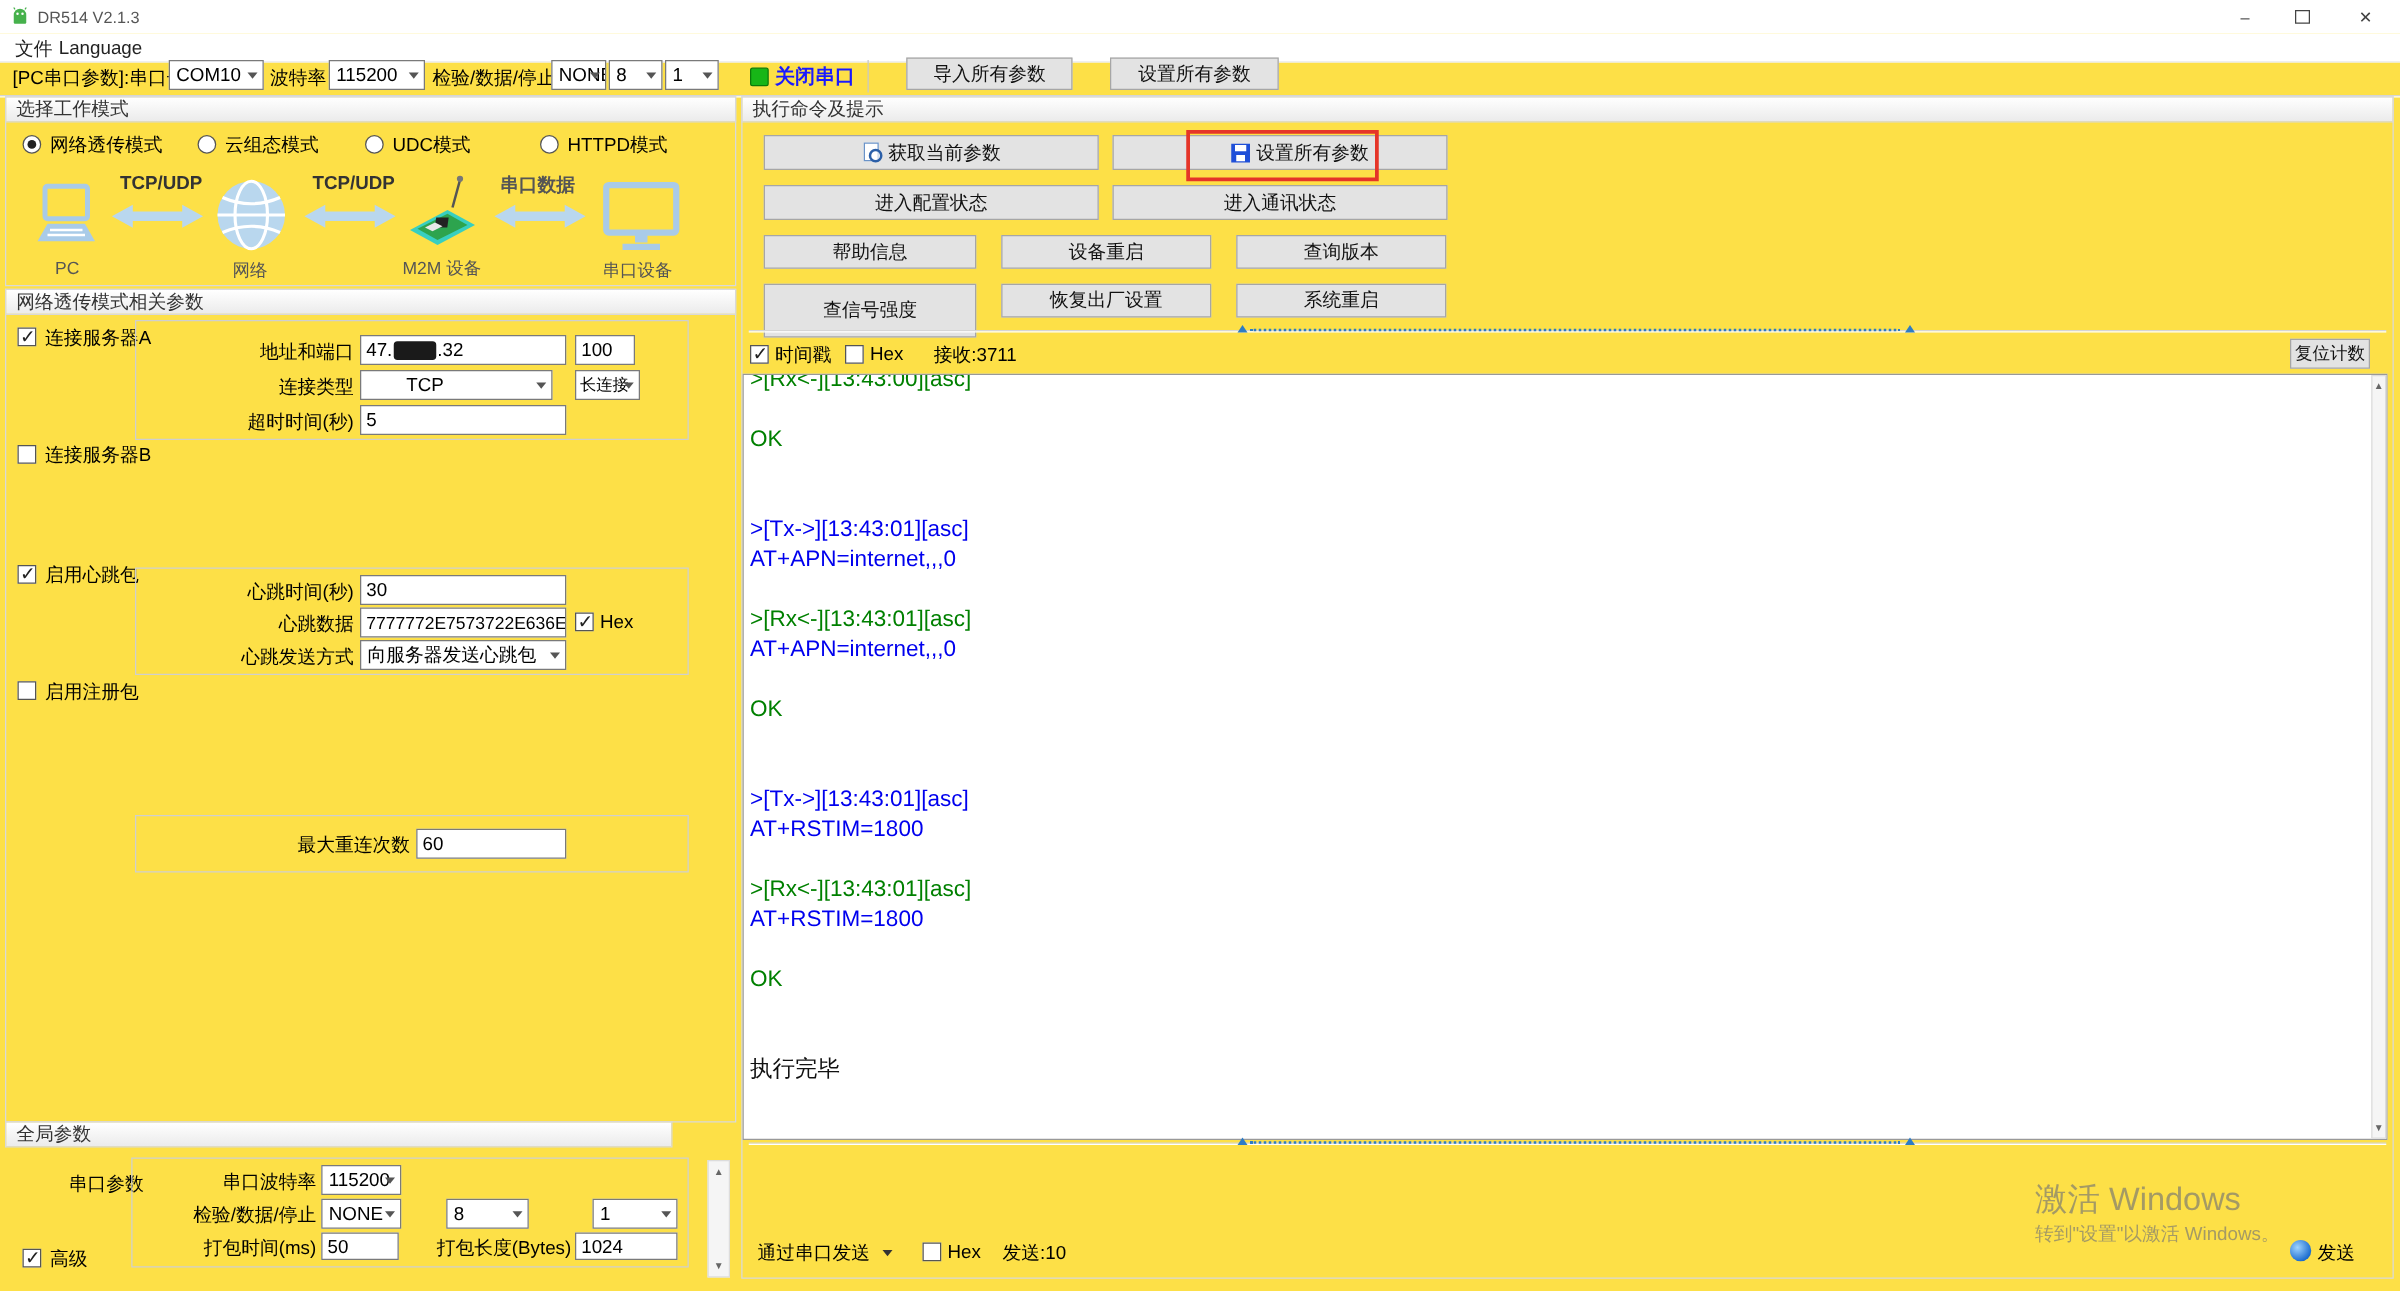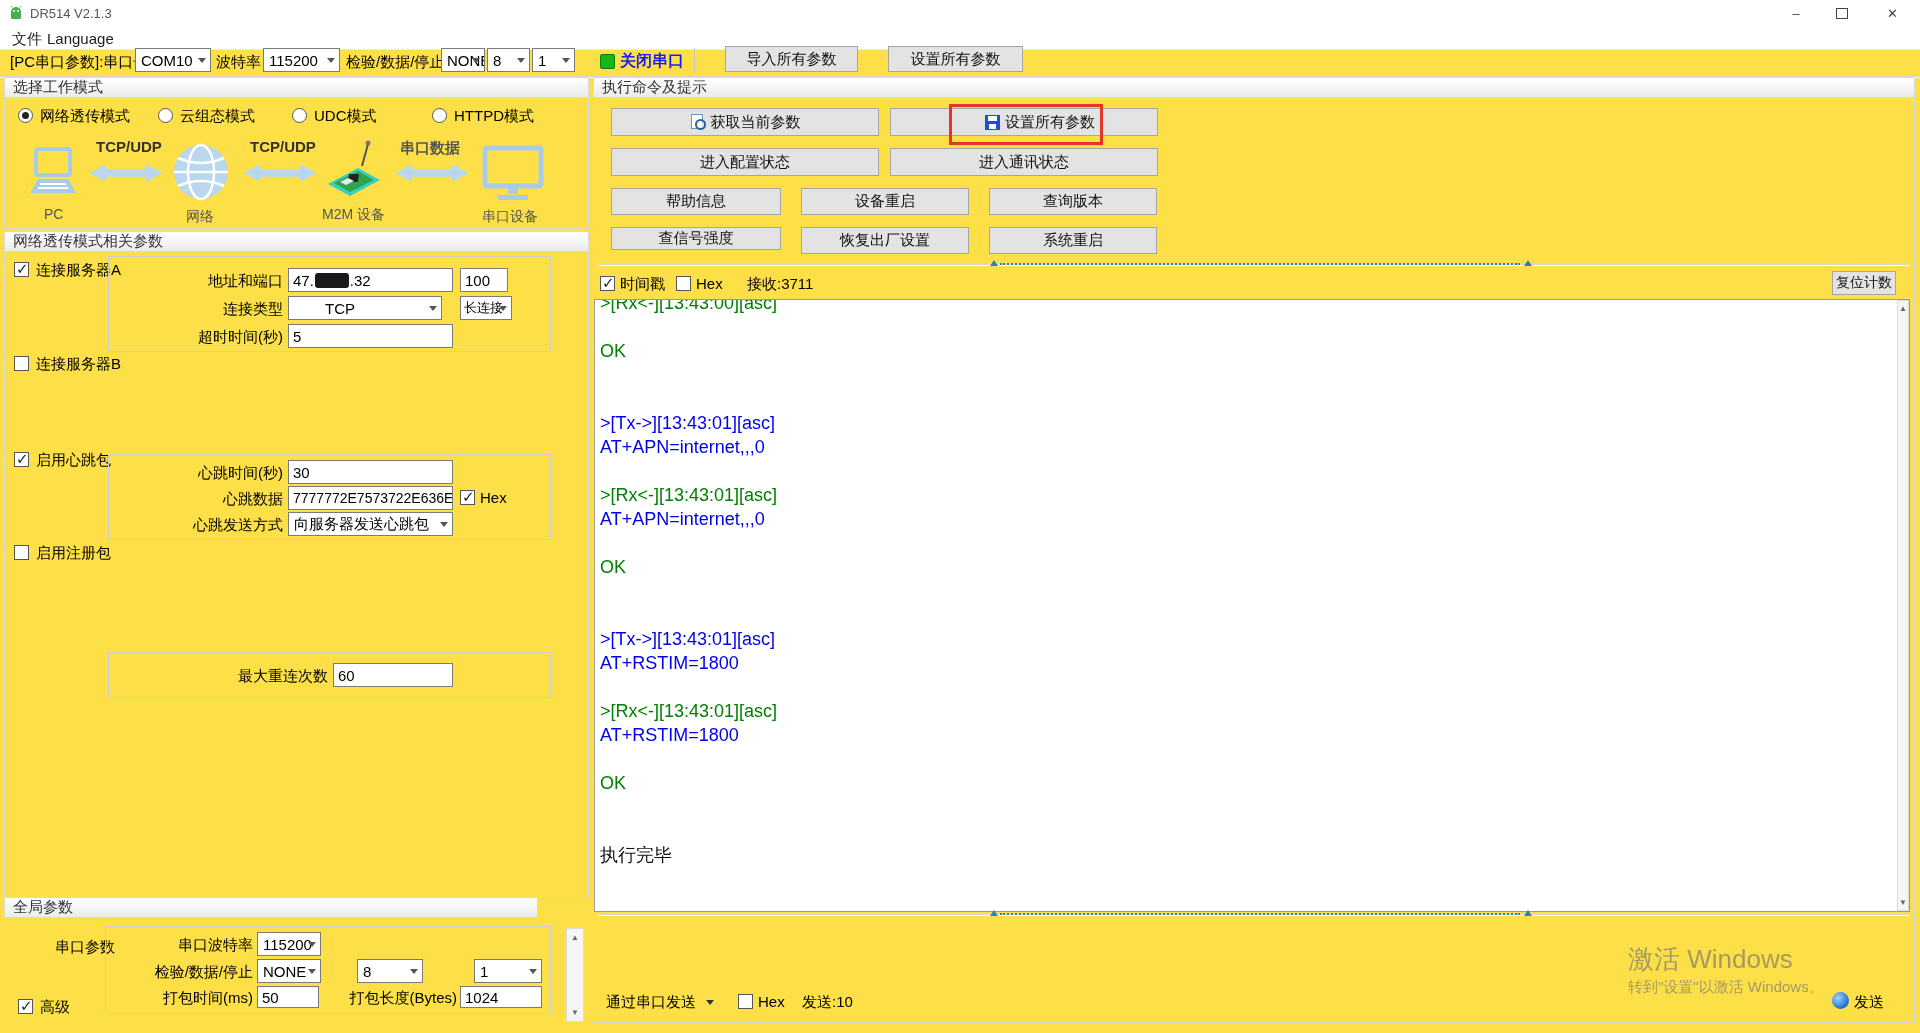--- a/index.html
+++ b/index.html
@@ -278,21 +278,21 @@
         <span class="bt"></span>
       </span>
     <span>设置所有参数</span>
   </div>
   <div class="redbox" style="left:949px;top:104px;width:148px;height:35px;"></div>
   <div class="btn" style="left:611px;top:148px;width:268px;height:28px;">进入配置状态</div>
   <div class="btn" style="left:890px;top:148px;width:268px;height:28px;">进入通讯状态</div>
   <div class="btn" style="left:611px;top:188px;width:170px;height:27px;">帮助信息</div>
   <div class="btn" style="left:801px;top:188px;width:168px;height:27px;">设备重启</div>
   <div class="btn" style="left:989px;top:188px;width:168px;height:27px;">查询版本</div>
-  <div class="btn" style="left:611px;top:227px;width:170px;height:23px;">查信号强度</div>
+  <div class="btn" style="left:611px;top:227px;width:170px;height:43px;">查信号强度</div>
   <div class="btn" style="left:801px;top:227px;width:168px;height:27px;">恢复出厂设置</div>
   <div class="btn" style="left:989px;top:227px;width:168px;height:27px;">系统重启</div>
 
   <div class="hline3d" style="left:599px;top:264px;width:1310px;"></div>
   <div class="splitdots" style="left:1000px;top:263px;width:520px;"></div>
   <span class="splittri" style="left:990px;top:260px;"></span>
   <span class="splittri" style="left:1524px;top:260px;"></span>
 
   <span class="cb checked" style="left:600px;top:276px;"></span>
   <span class="lbl" style="left:620px;top:275px;">时间戳</span>

